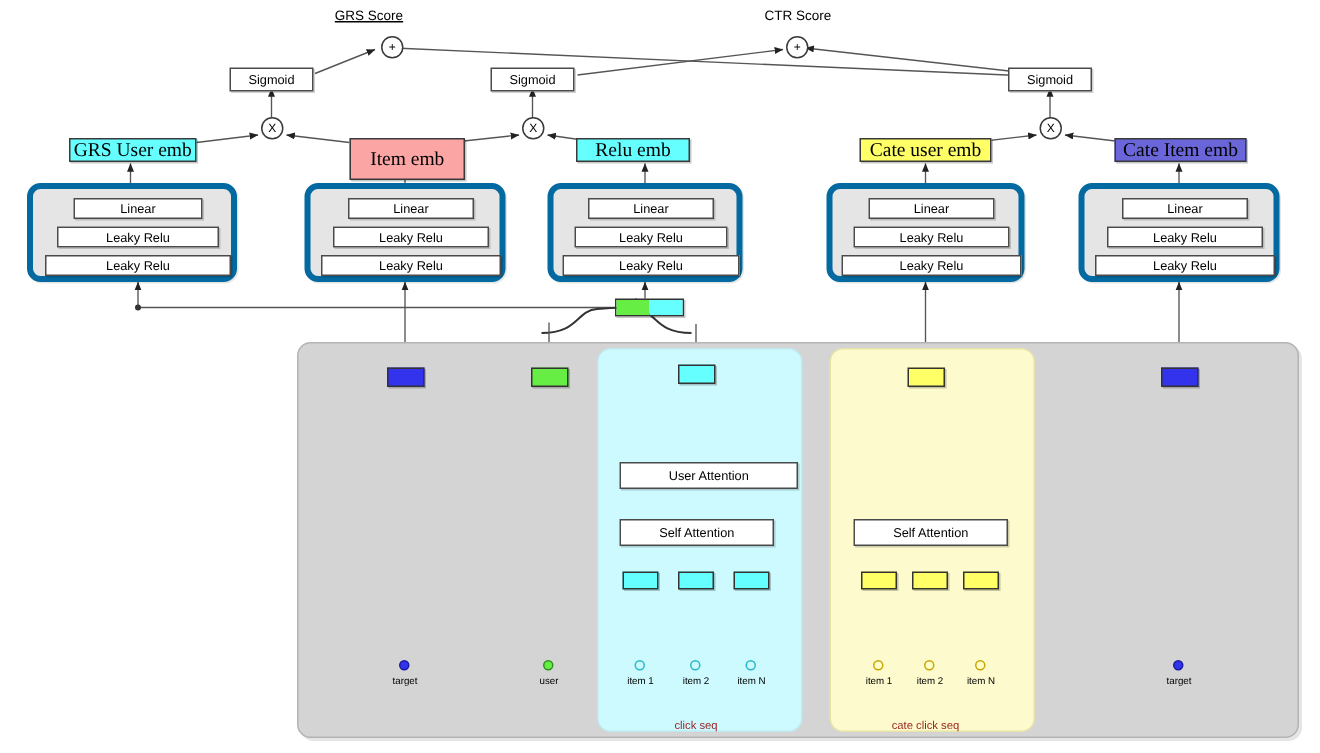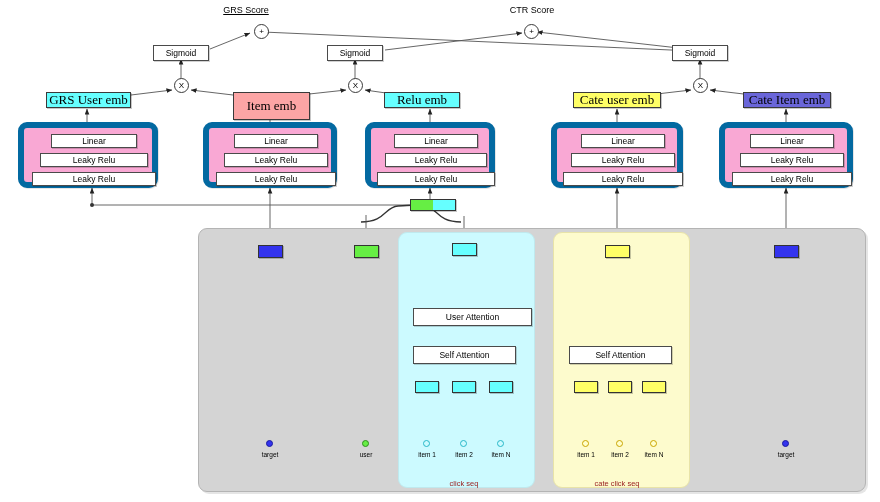--- a/index.html
+++ b/index.html
@@ -5,21 +5,21 @@
   html,body{margin:0;padding:0;background:#ffffff;}
   body{font-family:"Liberation Sans","DejaVu Sans",sans-serif;}
   #stage{position:relative;width:880px;height:502px;background:#fff;overflow:hidden;}
   #edges{position:absolute;left:0;top:0;width:880px;height:502px;pointer-events:none;}
   .plainlabel{position:absolute;font-size:9px;color:#000;text-align:center;white-space:nowrap;}
   .seqlabel{position:absolute;font-size:7.5px;color:#9b2222;text-align:center;white-space:nowrap;}
   .ptlabel{position:absolute;font-size:6.5px;color:#000;text-align:center;white-space:nowrap;}
   .panel{position:absolute;box-sizing:border-box;border:1px solid #b4b4b4;border-radius:9px;
          background:#d4d4d4;box-shadow:2px 2px 0 rgba(0,0,0,0.10);}
   .subpanel{position:absolute;box-sizing:border-box;border:1px solid #bfe9ee;border-radius:9px;}
-  .mlpbox{position:absolute;box-sizing:border-box;background:#f9a8d4;border:6px solid #0369a1;
+  .mlpbox{position:absolute;box-sizing:border-box;background:#e5e5e5;border:4px solid #0369a1;
           border-radius:9px;box-shadow:1px 1px 0 rgba(0,0,0,0.10);}
   .wbox{position:absolute;box-sizing:border-box;background:#fff;border:1px solid #4a4a4a;
         display:flex;align-items:center;justify-content:center;font-size:8.5px;color:#000;
         box-shadow:1px 1px 0 rgba(0,0,0,0.18);white-space:nowrap;}
   .embox{position:absolute;box-sizing:border-box;border:1px solid #3a3a3a;
          display:flex;align-items:center;justify-content:center;font-size:13px;color:#000;
          box-shadow:1px 1px 0 rgba(0,0,0,0.22);white-space:nowrap;font-family:Liberation Serif, serif;}
   .chip{position:absolute;box-sizing:border-box;border:1px solid #333;
         box-shadow:1px 1px 0 rgba(0,0,0,0.22);}
   .opnode{position:absolute;box-sizing:border-box;width:15px;height:15px;border-radius:50%;

